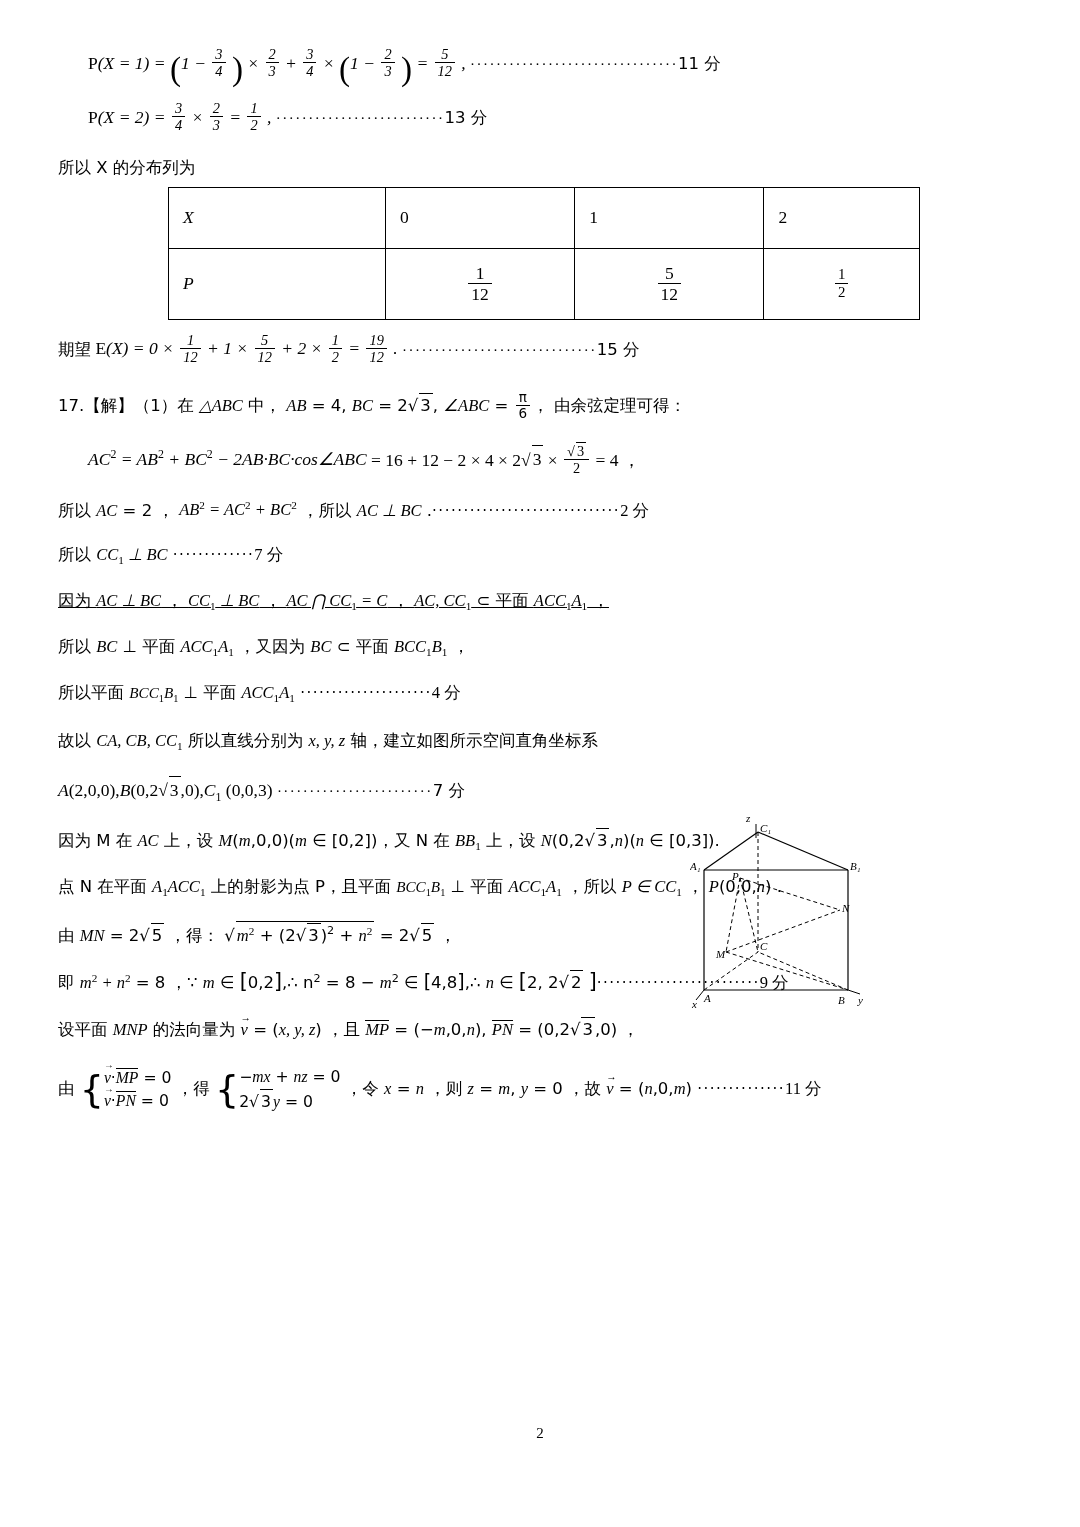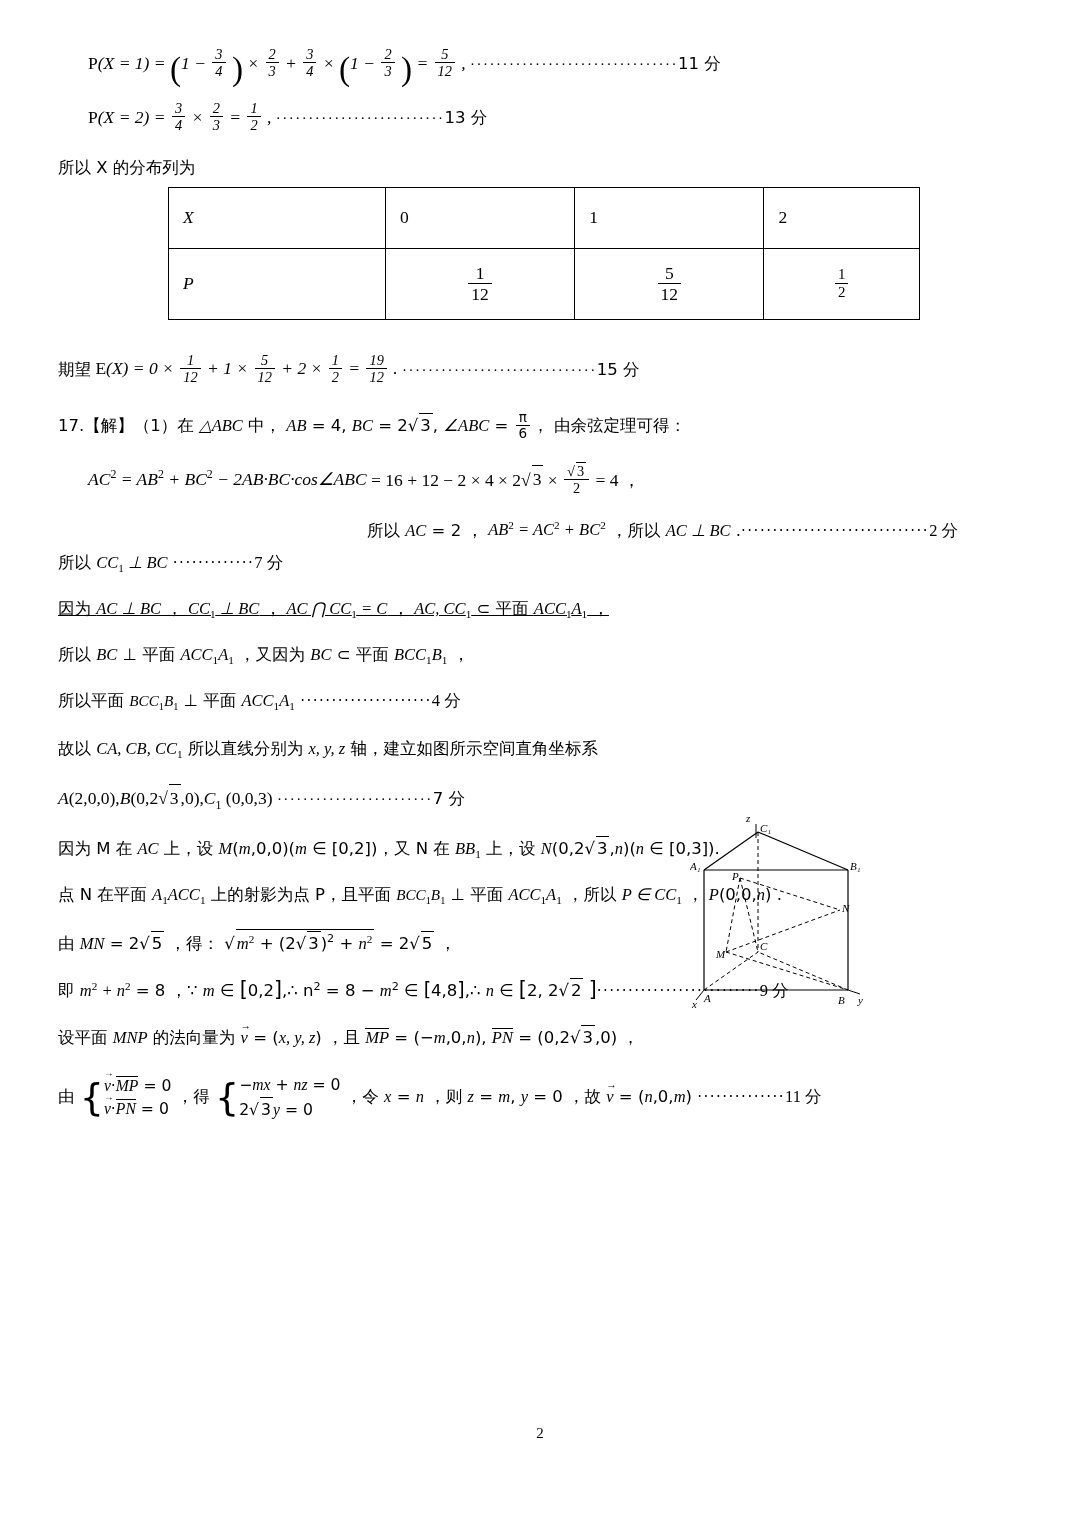--- a/index.html
+++ b/index.html
@@ -209,40 +209,40 @@
         <td style="text-align:center;">
           <span class="frac" style="font-size:1em;"><span class="num">5</span><span class="den">12</span></span>
         </td>
         <td style="text-align:center;">
           <span class="frac" style="font-size:0.85em;"><span class="num">1</span><span class="den">2</span></span>
         </td>
       </tr>
     </tbody>
       </table>
 
-    <div class="line" style="margin-top:32px; margin-bottom:24px;">
+    <div class="line" style="margin-top:12px; margin-bottom:24px;">
       <span class="cjk">期望</span> <span class="math"><span class="up">E</span>(<span class="math">X</span>) = 0 ×
         <span class="frac"><span class="num">1</span><span class="den">12</span></span> + 1 ×
         <span class="frac"><span class="num">5</span><span class="den">12</span></span> + 2 ×
         <span class="frac"><span class="num">1</span><span class="den">2</span></span> =
         <span class="frac"><span class="num">19</span><span class="den">12</span></span> .
       </span>
       <span class="dots">······························</span><span class="score cjk">15 分</span>
     </div>
 
     <div class="line cjk" style="margin-bottom:20px;">
       17.【解】（1）在 <span class="math">△ABC</span> 中， <span class="math">AB</span> = 4, <span class="math">BC</span> = 2<span class="radic">√</span><span class="sqrt">3</span>, <span class="math">∠ABC</span> = <span class="frac"><span class="num">π</span><span class="den">6</span></span>， 由余弦定理可得：
     </div>
 
     <div class="line" style="margin-left:30px; margin-bottom:20px;">
       <span class="math">AC<span class="sup">2</span> = AB<span class="sup">2</span> + BC<span class="sup">2</span> − 2AB·BC·cos∠ABC</span> = 16 + 12 − 2 × 4 × 2<span class="radic">√</span><span class="sqrt">3</span> ×
       <span class="frac"><span class="num"><span class="radic">√</span><span class="sqrt">3</span></span><span class="den">2</span></span> = 4 ，
     </div>
 
-    <div class="line cjk" style="margin-bottom:8px;text-align:right;">
+    <div class="line cjk" style="margin-bottom:20px;">
       所以 <span class="math">AC</span> = 2 ， <span class="math">AB<span class="sup">2</span> = AC<span class="sup">2</span> + BC<span class="sup">2</span></span> ，所以 <span class="math">AC ⊥ BC</span> .<span class="dots">······························</span><span class="score">2 分</span>
     </div>
 
 
     <div class="line cjk" style="margin-bottom:20px;">
       所以 <span class="math">CC<span class="sub">1</span> ⊥ BC</span> <span class="dots">·············</span><span class="score">7 分</span>
     </div>
 
     <div class="line cjk" style="margin-bottom:20px;text-decoration:underline;">
       因为 <span class="math">AC ⊥ BC</span> ， <span class="math">CC<span class="sub">1</span> ⊥ BC</span> ， <span class="math">AC ⋂ CC<span class="sub">1</span> = C</span> ， <span class="math">AC, CC<span class="sub">1</span></span> ⊂ 平面 <span class="math">ACC<span class="sub">1</span>A<span class="sub">1</span></span> ，

